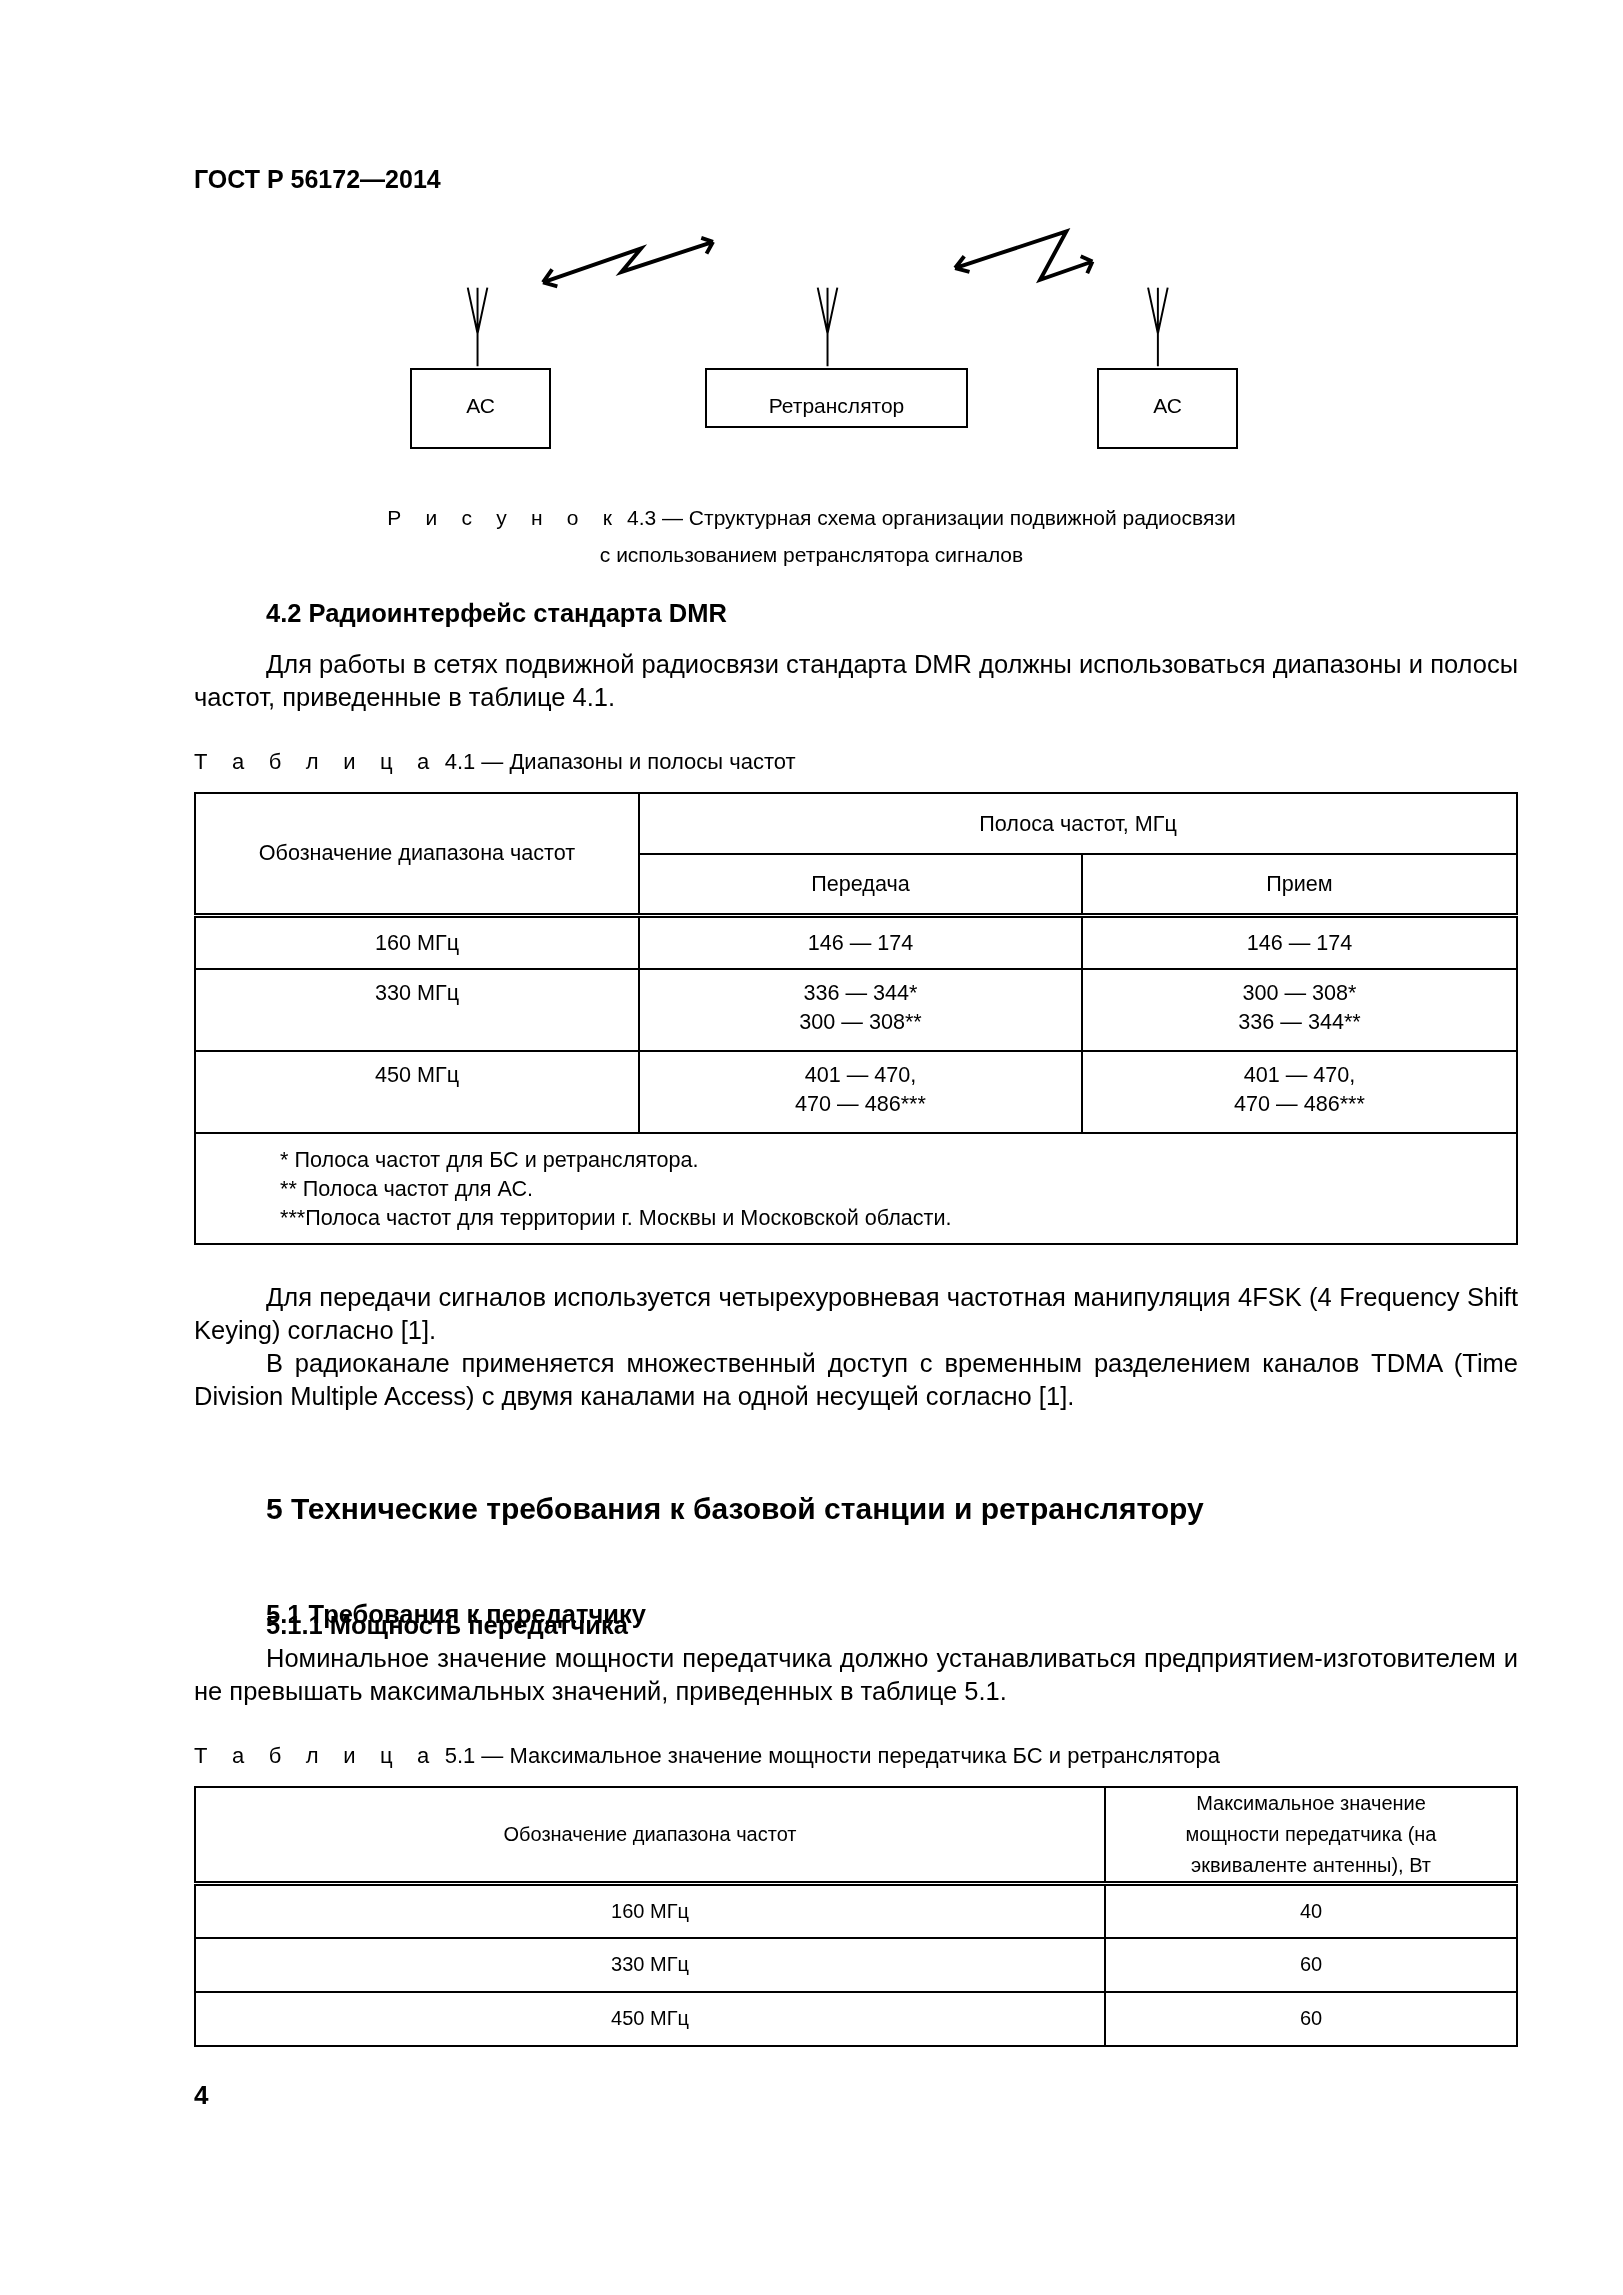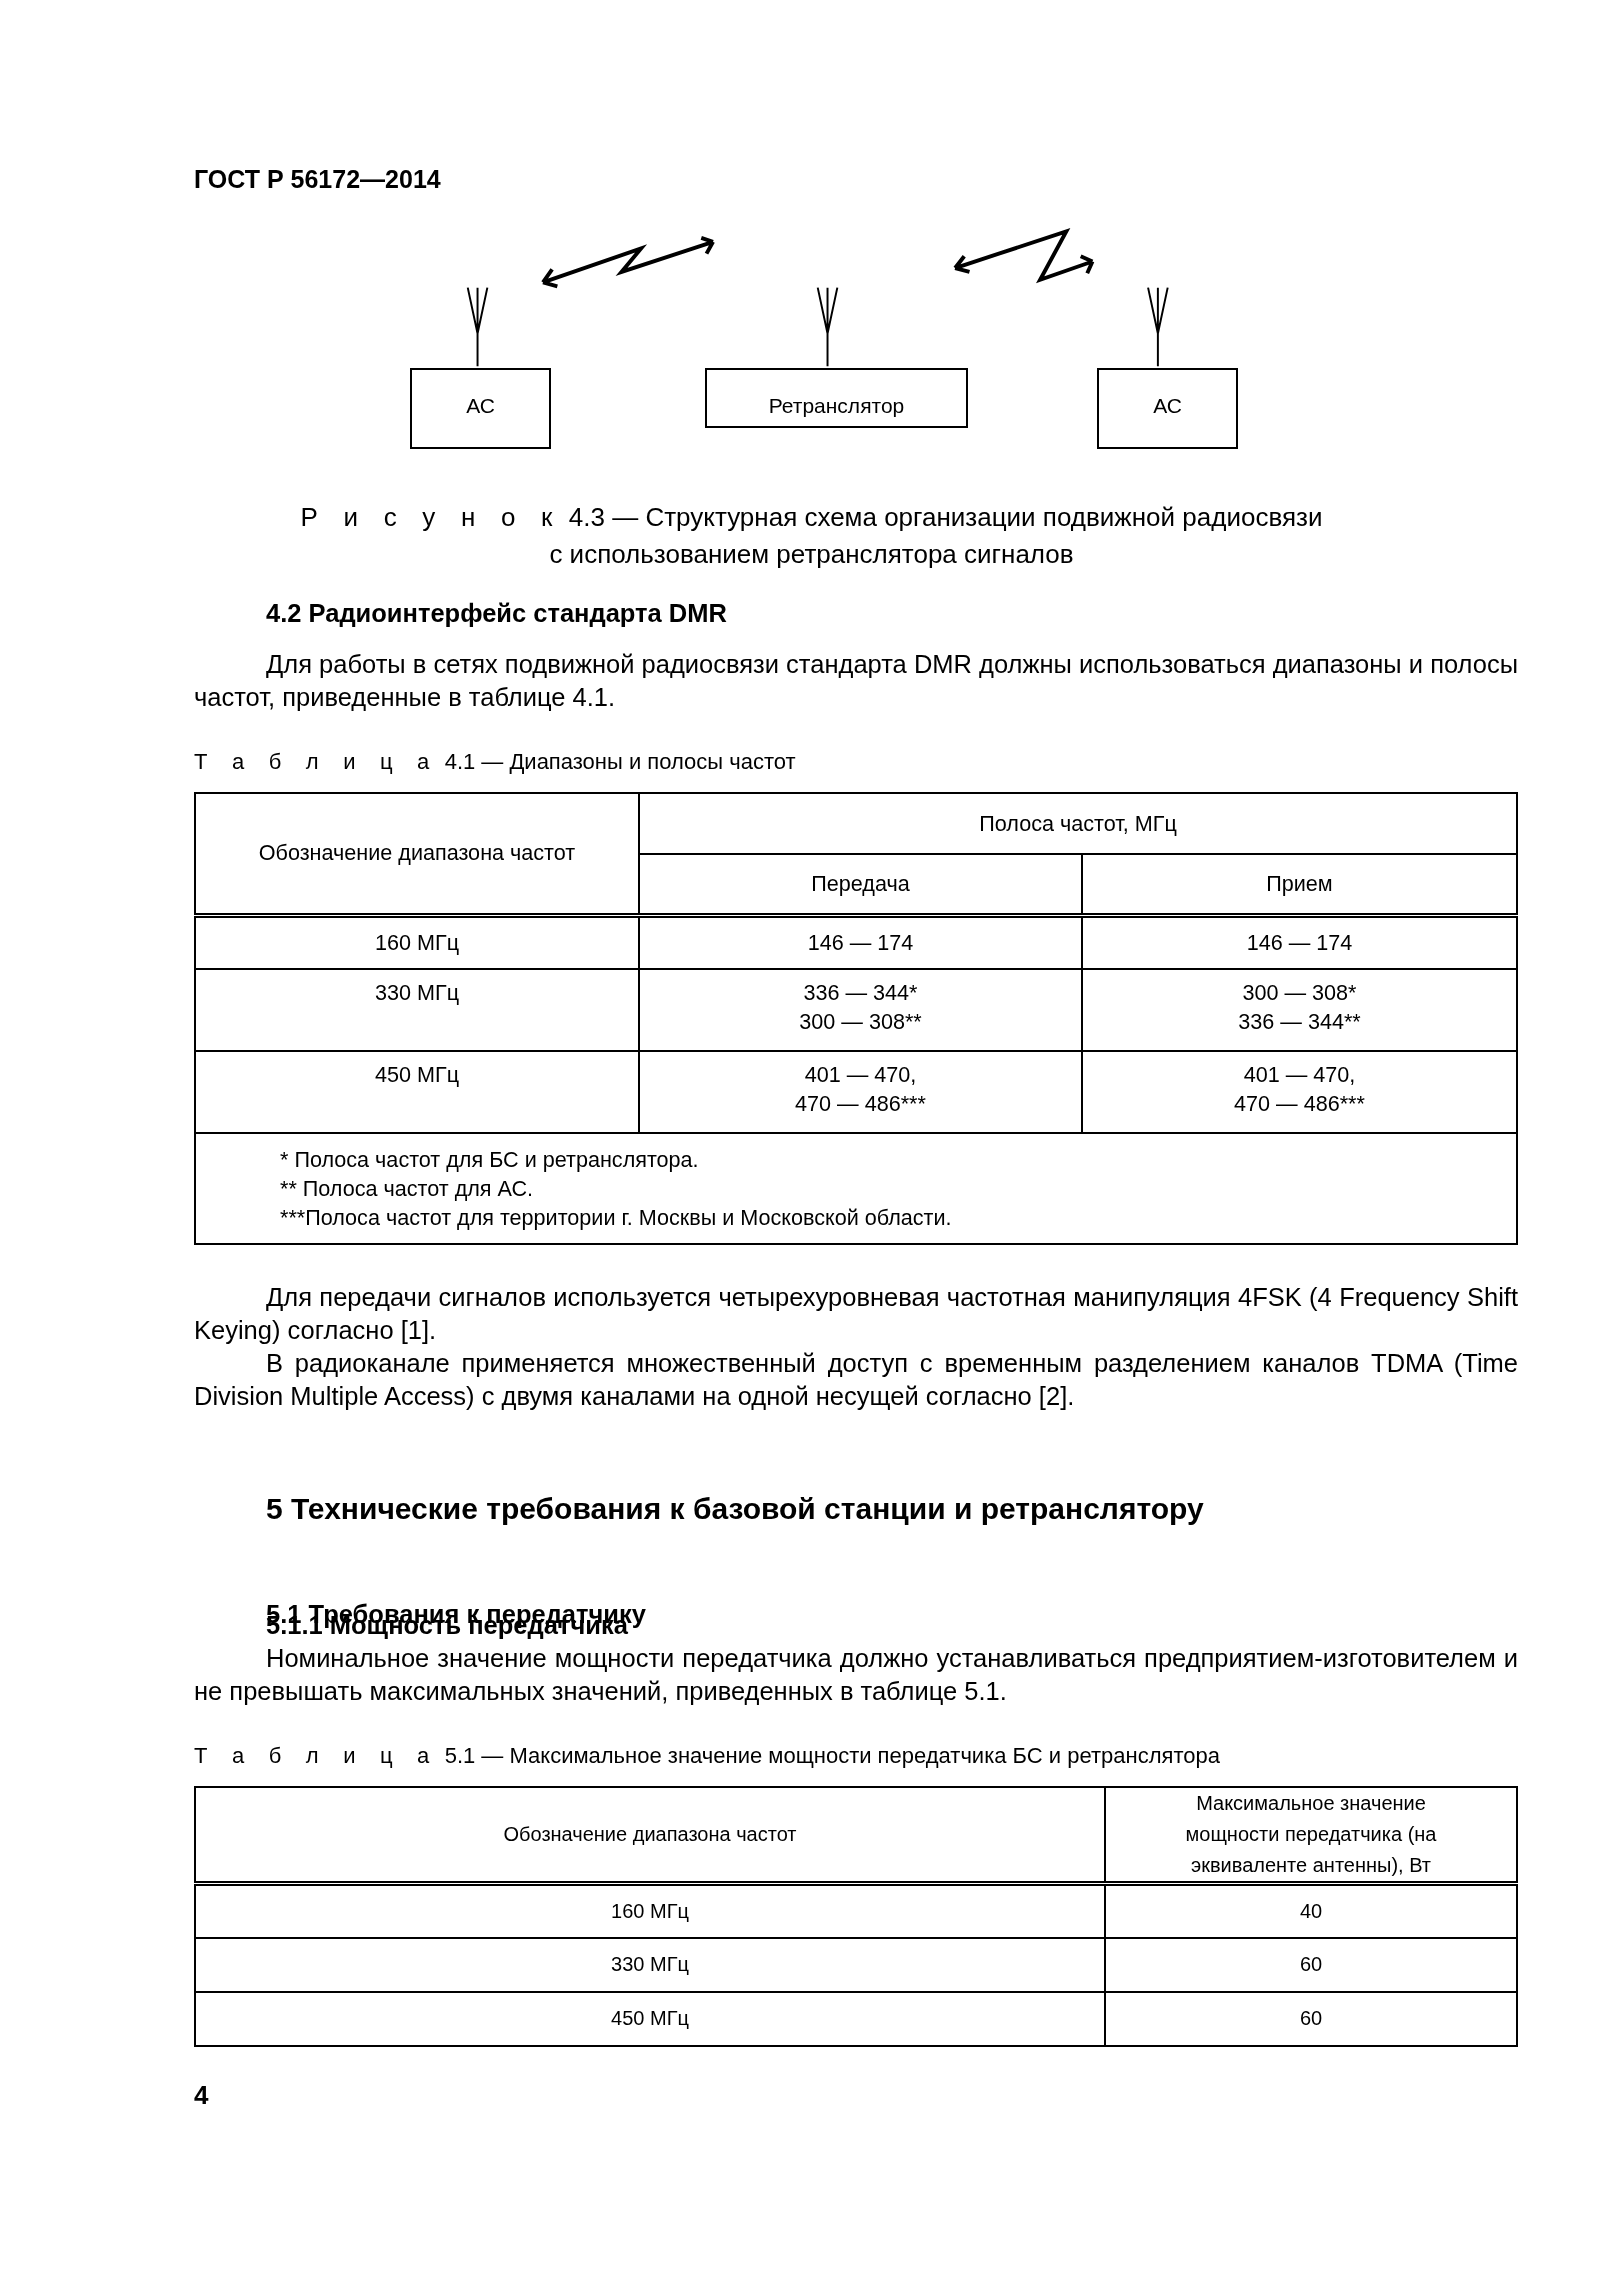--- a/index.html
+++ b/index.html
@@ -1,20 +1,20 @@
 <!DOCTYPE html>
 <html style="font-size:10.5px"><head>
 <meta charset="utf-8">
 <style>
 html,body{margin:0;padding:0;background:#fff;}
 body{width:1623px;height:2295px;position:relative;font-family:"Liberation Sans",sans-serif;color:#000;overflow:hidden;}
 .abs{position:absolute;}
 .hdr{left:194px;top:165px;font-size:25px;font-weight:bold;}
 .box{position:absolute;border:2px solid #000;border-top-width:2.6px;border-bottom-width:2.6px;display:flex;justify-content:center;padding-top:23.6px;box-sizing:border-box;font-size:21px;}
-.cap{left:0;width:1623px;text-align:center;font-size:26px;line-height:37px;}
+.cap{left:0;width:1623px;text-align:center;font-size:21px;line-height:37px;}
 .sp{letter-spacing:9.2px;}
 .h3{font-size:25.5px;font-weight:bold;}
 .p{font-size:25.5px;line-height:33px;text-align:justify;}
 .tcap{font-size:22px;}
 table{border-collapse:collapse;position:absolute;font-size:21.6px;}
 td{border:2px solid #000;text-align:center;vertical-align:top;padding:0;}
 .notes td{text-align:left;padding:10.5px 0 10.5px 84px;line-height:29.4px;}
 .dbl td{border-top:5.9px double #000;}
 .pg{left:194px;top:2080px;font-size:26px;font-weight:bold;}
 </style>
@@ -94,21 +94,21 @@
           <div>* Полоса частот для БС и ретранслятора.</div>
           <div>** Полоса частот для АС.</div>
           <div>***Полоса частот для территории г. Москвы и Московской области.</div>
         </td>
       </tr>
 </tbody>
   </table>
 
 <div class="abs p" style="left:194px;top:1281px;width:1324px">
  <div style="text-indent:72px">Для передачи сигналов используется четырехуровневая частотная манипуляция 4FSK (4 Frequency Shift Keying) согласно [1].</div>
- <div style="text-indent:72px">В радиоканале применяется множественный доступ с временным разделением каналов TDMA (Time Division Multiple Access) с двумя каналами на одной несущей согласно [2].</div>
+ <div style="text-indent:72px">В радиоканале применяется множественный доступ с временным разделением каналов TDMA (Time Division Multiple Access) с двумя каналами на одной несущей согласно [1].</div>
 </div>
 
 <div class="abs" style="left:266px;top:1492px;font-size:30px;font-weight:bold">5 Технические требования к базовой станции и ретранслятору</div>
 <div class="abs h3" style="left:266px;top:1600px">5.1 Требования к передатчику</div>
 <div class="abs h3" style="left:266px;top:1611px">5.1.1 Мощность передатчика</div>
 <div class="abs p" style="left:194px;top:1642px;width:1324px;text-indent:72px">Номинальное значение мощности передатчика должно устанавливаться предприятием-изготовителем и не превышать максимальных значений, приведенных в таблице 5.1.</div>
 
 <div class="abs tcap" style="left:194px;top:1743px"><span class="sp">Т а б л и ц а</span> <span>5.1 — Максимальное значение мощности передатчика БС и ретранслятора</span></div>
 
 <table style="left:194px;top:1786px;width:1324px;font-size:20px">

